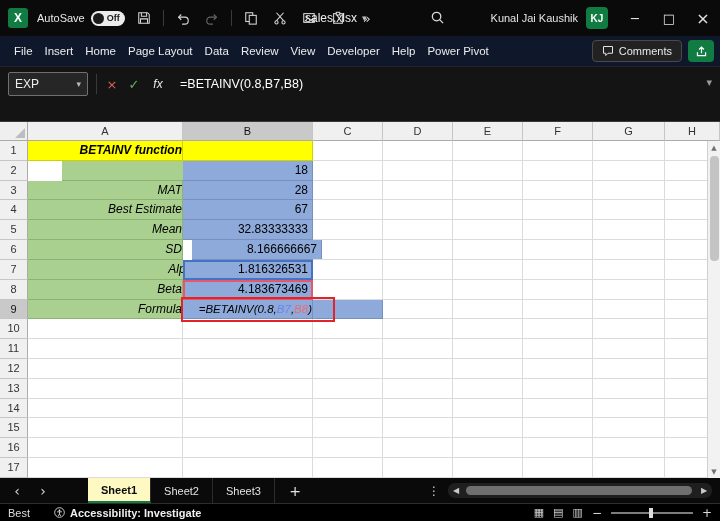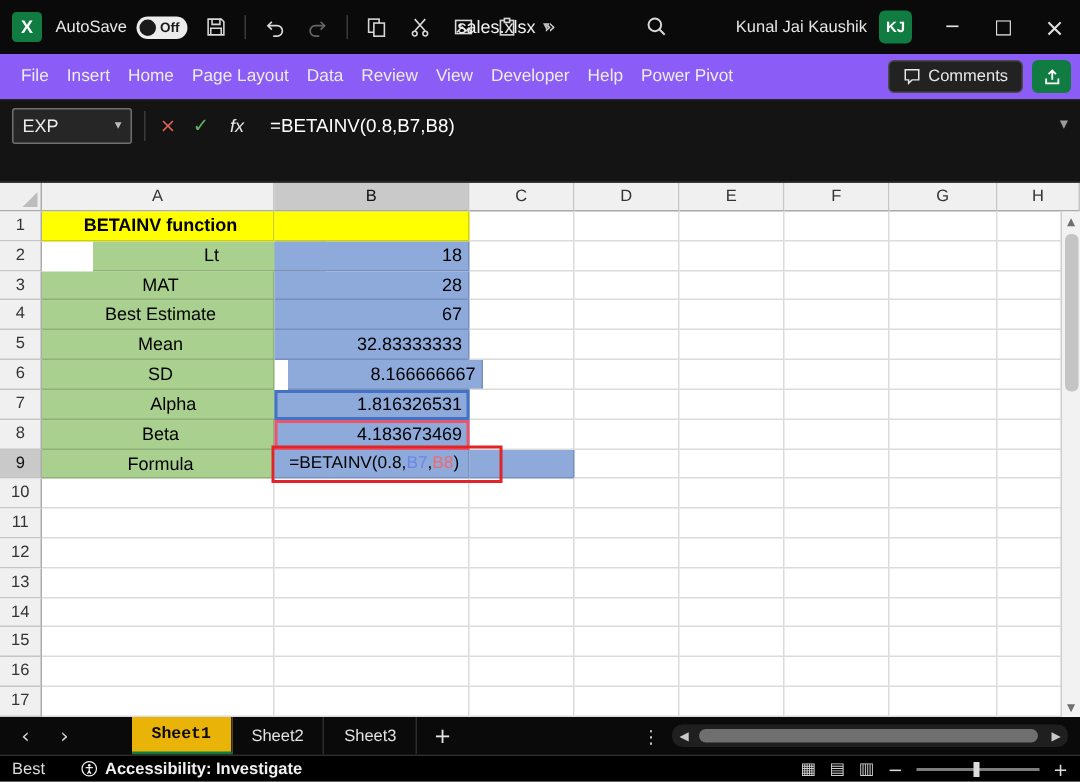--- a/index.html
+++ b/index.html
@@ -19,21 +19,21 @@
   .tb-ico.dim { color:#666; }
   .tb-sep { width:1px; height:16px; background:#3a3a3a; }
   .tb-file { position:absolute; left:305px; top:0; height:36px; display:flex; align-items:center; gap:5px; font-size:12px; color:#f0f0f0; }
   .tb-search { position:absolute; left:430px; top:10px; }
   .tb-right { position:absolute; right:0; top:0; height:36px; display:flex; align-items:center; }
   .user-name { font-size:11px; color:#e5e5e5; margin-right:8px; }
   .user-badge { width:22px; height:22px; border-radius:4px; background:var(--excel-green); color:#fff; font-size:10px; font-weight:bold; display:flex; align-items:center; justify-content:center; margin-right:10px; }
   .win-btn { width:34px; height:36px; display:flex; align-items:center; justify-content:center; color:#e0e0e0; font-size:13px; }
 
   
-  .menubar { position:absolute; top:36px; left:0; width:720px; height:30px; background:#8b5cf6; display:flex; align-items:center; }
+  .menubar { position:absolute; top:36px; left:0; width:720px; height:30px; background:#0f172a; display:flex; align-items:center; }
   .menu-items { display:flex; padding-left:8px; }
   .menu-item { padding:0 6px; font-size:11.5px; color:#ececec; line-height:30px; white-space:nowrap; }
   .menu-right { position:absolute; right:6px; top:4px; display:flex; align-items:center; gap:6px; }
   .comments-btn { display:flex; align-items:center; gap:5px; border:1px solid #4a4a4a; background:#222; color:#e8e8e8; font-size:11px; height:22px; padding:0 9px; border-radius:4px; }
   .share-btn { width:26px; height:22px; border-radius:4px; background:var(--excel-green); display:flex; align-items:center; justify-content:center; }
 
   
   .formulabar { position:absolute; top:66px; left:0; width:720px; height:56px; background:#141414; border-top:1px solid #232323; border-bottom:1px solid #3a3a3a; }
   .namebox { position:absolute; left:8px; top:5px; width:80px; height:24px; background:#262626; border:1px solid #707070; border-radius:2px; display:flex; align-items:center; justify-content:space-between; padding:0 6px; color:#ededed; font-size:12px; }
   .fb-sep { position:absolute; left:96px; top:7px; width:1px; height:20px; background:#3a3a3a; }
@@ -45,42 +45,42 @@
   .fb-chev { position:absolute; right:8px; top:9px; color:#9a9a9a; font-size:11px; }
 
   
   .sheet { position:absolute; top:122px; left:0; width:720px; height:356px; background:#fff; overflow:hidden; }
   .corner { position:absolute; left:0; top:0; width:28px; height:19px; background:#EFEFEF; border-right:1px solid #ABABAB; border-bottom:1px solid #ABABAB; }
   .corner:after { content:""; position:absolute; right:2px; bottom:2px; border-left:10px solid transparent; border-bottom:10px solid #BDBDBD; }
   .colhead { position:absolute; top:0; height:19px; background:#F0F0F0; border-right:1px solid #C6C6C6; border-bottom:1px solid #ABABAB; font-size:11px; color:#333; text-align:center; line-height:18px; }
   .rowhead { position:absolute; left:0; width:28px; background:#F0F0F0; border-right:1px solid #ABABAB; border-bottom:1px solid #C6C6C6; font-size:11px; color:#333; text-align:center; }
   .hd-sel { background:#C9C9C9; color:#111; }
   .cell { position:absolute; border-right:1px solid #DBDBDB; border-bottom:1px solid #DBDBDB; font-size:12px; color:#000; overflow:hidden; white-space:nowrap; }
-  .c-left { text-align:center; padding-left:4px; }
+  .c-left { text-align:right; padding-left:4px;font-style:italic; }
   .c-right { text-align:right; padding-right:4px; }
   .c-bold { font-weight:bold; }
   .c-yellow { background:var(--yellow); border-right-color:rgba(0,0,0,.18); border-bottom-color:rgba(0,0,0,.18); }
   .c-green { background:var(--green); border-right-color:rgba(0,0,0,.15); border-bottom-color:rgba(0,0,0,.15); }
   .c-blue { background:var(--blue); border-right-color:rgba(0,0,0,.15); border-bottom-color:rgba(0,0,0,.15); }
   .c-formula { overflow:visible; z-index:3; font-size:11.5px; }
   .ov { position:absolute; pointer-events:none; }
   .ref-b7 { border:2px solid var(--ref-blue); z-index:4; }
   .ref-b8 { border:2px solid var(--ref-red); z-index:4; }
   .ann-red { border:2px solid var(--ann-red); z-index:6; }
   .vscroll { position:absolute; top:19px; width:13px; height:337px; background:#F2F2F2; border-left:1px solid #CFCFCF; z-index:7; }
   .vs-arrow { width:12px; height:13px; font-size:7px; color:#707070; display:flex; align-items:center; justify-content:center; }
   .vs-thumb { position:absolute; left:2px; top:15px; width:9px; height:105px; background:#C4C4C4; border-radius:4px; }
   .vs-down { position:absolute; bottom:0; }
 
   
   .tabstrip { position:absolute; top:478px; left:0; width:720px; height:25px; background:#0a0a0a; }
   .tnav { position:absolute; top:0; height:25px; width:22px; display:flex; align-items:center; justify-content:center; color:#d5d5d5; font-size:14px; }
   .tabs { position:absolute; left:88px; top:0; height:25px; display:flex; }
   .tab { height:25px; padding:0 13px; font-size:11px; color:#e3e3e3; display:flex; align-items:center; border-right:1px solid #2c2c2c; }
-  .tab.active { background:#eab308; color:#0a0a0a; font-weight:bold; border-bottom:2.5px solid var(--excel-green);font-family:Liberation Mono, monospace; }
+  .tab.active { background:#fef9c3; color:#0a0a0a; font-weight:bold; border-bottom:2.5px solid var(--excel-green); }
   .addsheet { position:absolute; left:283px; top:0; height:25px; width:24px; display:flex; align-items:center; justify-content:center; color:#e3e3e3; font-size:14px; }
   .tabmore { position:absolute; left:426px; top:0; height:25px; width:16px; display:flex; align-items:center; justify-content:center; color:#cfcfcf; font-size:12px; }
   .hscroll { position:absolute; left:448px; top:5px; width:264px; height:15px; background:#1f1f1f; border-radius:7px; display:flex; align-items:center; }
   .hs-arrow { width:16px; text-align:center; color:#c9c9c9; font-size:8px; }
   .hs-thumb { position:absolute; left:18px; width:226px; height:9px; background:#6f6f6f; border-radius:5px; top:3px; }
 
   
   .statusbar { position:absolute; top:503px; left:0; width:720px; height:18px; background:#000; border-top:1px solid #2e2e2e; display:flex; align-items:center; color:#dcdcdc; font-size:11px; }
   .sb-mode { margin-left:8px; }
   .sb-access { display:flex; align-items:center; gap:5px; margin-left:24px; font-weight:bold; color:#f0f0f0; }

